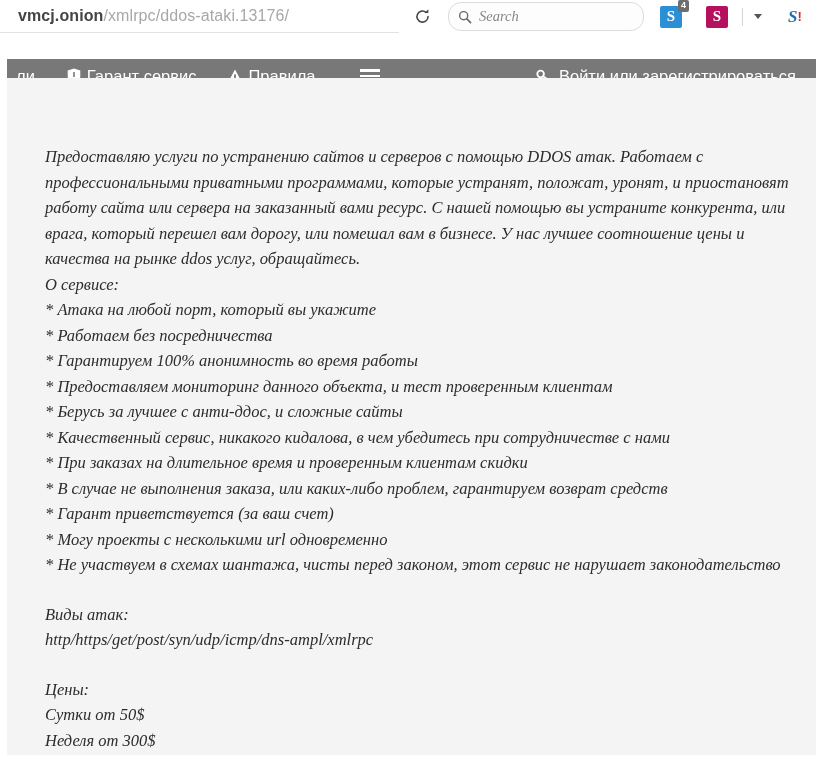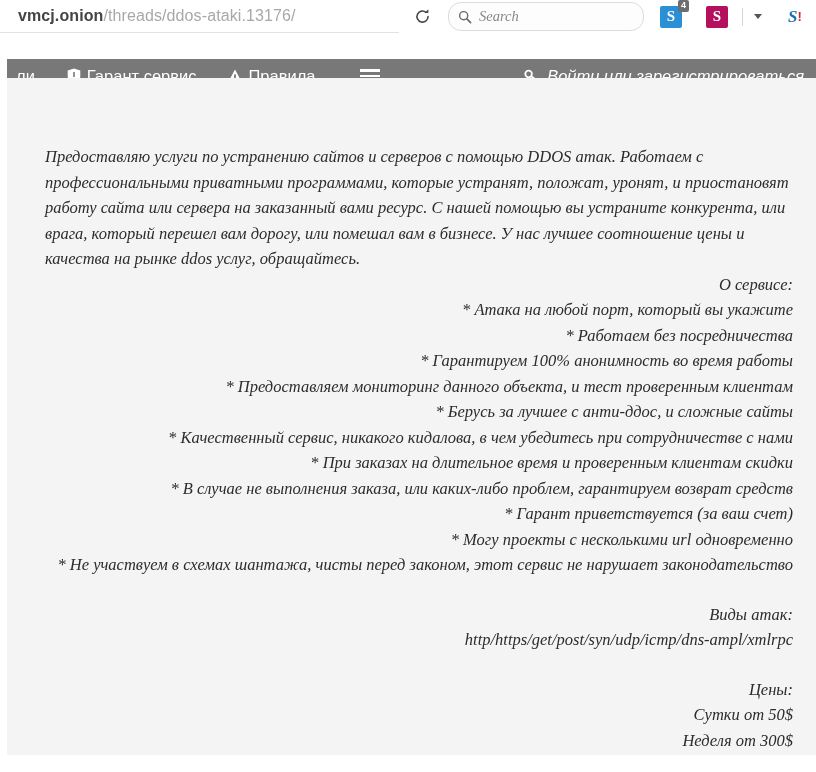--- a/index.html
+++ b/index.html
@@ -198,22 +198,21 @@
     cursor: pointer;
   }
   .nav-hamburger span {
     display: block;
     height: 2.5px;
     width: 20px;
     background: #ffffff;
   }
   .nav-login {
     margin-left: auto;
-    padding-right: 12px;
-    font-style: italic;
+    padding-right: 20px;
   }
   .nav-login .nav-icon { margin-right: 7px; }
 
   .content-panel {
     position: absolute;
     left: 7px; top: 44px;
     width: 809px;
     height: 677px;
     background: #f4f4f4;
     box-sizing: border-box;
@@ -226,30 +225,30 @@
     width: 748px;
     font-family: "Liberation Serif", serif;
     font-size: 16.5px;
     color: #2c2c2c;
     line-height: 25.5px;
   }
   .post-body p {
     margin: 0;
   }
   .para-block { margin-bottom: 24px; }
-  .list-block { margin-bottom: 24px; text-align: right; }
+  .list-block { margin-bottom: 24px; }
   .list-line { white-space: nowrap; }
 </style>
 </head>
 <body>
 
 <div class="browser-chrome">
 
   <div class="url-bar">
-    <div class="url-text"><span class="host">vmcj.onion</span><span>/threads/ddos-ataki.13176/</span></div>
+    <div class="url-text"><span class="host">vmcj.onion</span><span>/xmlrpc/ddos-ataki.13176/</span></div>
   </div>
 
   <div class="reload-btn">
     <svg width="17" height="17" viewBox="0 0 20 20">
       <path d="M16.5 10 A6.5 6.5 0 1 1 14.2 5.1" fill="none" stroke="#4a4a4a" stroke-width="1.9" stroke-linecap="round"></path>
       <path d="M16.9 1.4 L16.9 6.0 L12.3 6.0 Z" fill="#4a4a4a"></path>
     </svg>
   </div>
 
   <div class="search-box">

